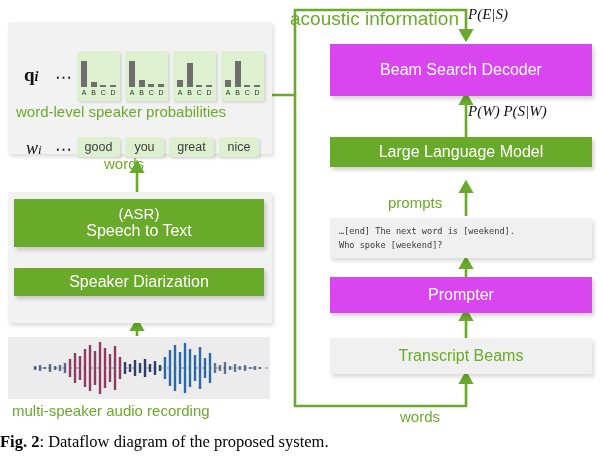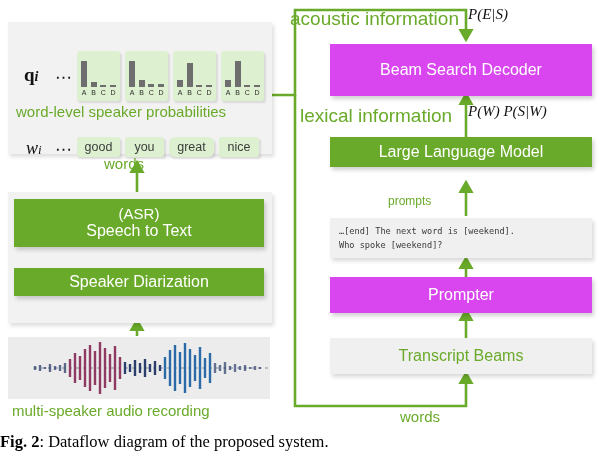--- a/index.html
+++ b/index.html
@@ -163,21 +163,21 @@
 
     <div class="glab" style="left:8px;top:81px;font-size:15px;">word-level speaker probabilities</div>
 
     <div class="wsym" style="left:18px;top:116px;">
       <span>w</span><span style="font-size:13px;">i</span>
     </div>
     <div class="dots" style="left:47px;top:117px;">⋯</div>
 
     <div class="wchip" style="left:69px;width:43px;">good</div>
     <div class="wchip" style="left:117px;width:39px;">you</div>
-    <div class="wchip" style="left:161px;width:45px;border-radius:6px;">great</div>
+    <div class="wchip" style="left:161px;width:45px;">great</div>
     <div class="wchip" style="left:211px;width:40px;">nice</div>
   </div>
 
   <div class="glab" style="left:104px;top:155px;font-size:15px;">words</div>
 
   <div class="panel" style="left:8px;top:192px;width:264px;height:131px;"></div>
 
   <div class="gbox" style="left:14px;top:199px;width:250px;height:48px;">
     <div>
       <div style="font-size:15px;">(ASR)</div>
@@ -262,28 +262,27 @@
 
   <div class="glab" style="left:12px;top:402px;font-size:15px;">multi-speaker audio recording</div>
 
   <div class="glab" style="left:290px;top:8px;">acoustic information</div>
   <div class="mlab" style="left:468px;top:6px;">P(E|S)</div>
 
   <div class="dbox" style="left:330px;top:44px;width:262px;height:52px;">
     <span>Beam Search Decoder</span>
   </div>
 
-  <div class="glab" style="left:300px;top:105px;">lexical information</div>
   <div class="mlab" style="left:468px;top:103px;">P(W) P(S|W)</div>
 
   <div class="gbox" style="left:330px;top:137px;width:262px;height:30px;">
     <span>Large Language Model</span>
   </div>
 
-  <div class="glab" style="left:388px;top:194px;font-size:12px;">prompts</div>
+  <div class="glab" style="left:388px;top:194px;font-size:15px;">prompts</div>
 
   <div class="panel" id="promptbox">
     <div class="ptxt">…[end] The next word is [weekend].</div>
     <div class="ptxt" style="top:21px;">Who spoke [weekend]?</div>
   </div>
 
   <div class="dbox" style="left:330px;top:277px;width:262px;height:36px;">
     <span>Prompter</span>
   </div>
 

